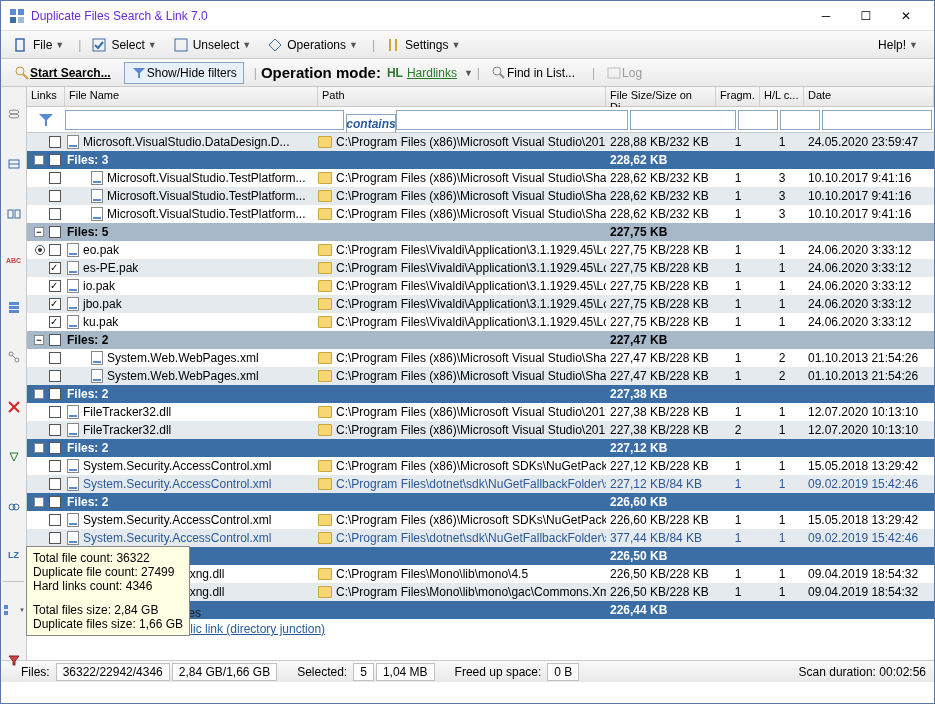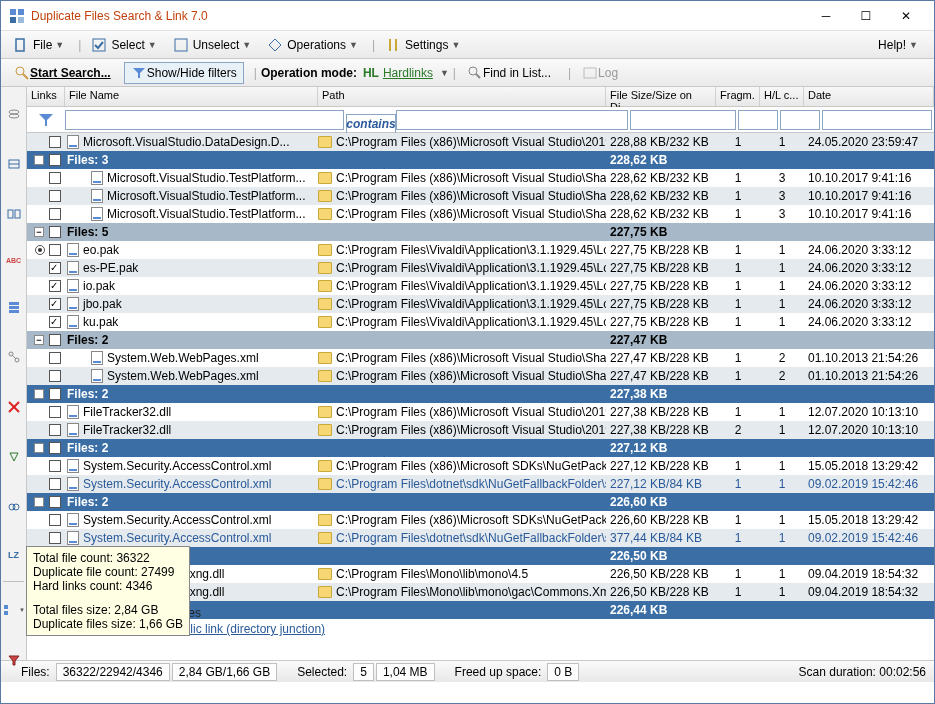--- a/index.html
+++ b/index.html
@@ -1,30 +1,30 @@
 <!DOCTYPE html>
 <html><head>
 <meta charset="utf-8">
 <style>
 * { box-sizing: border-box; margin: 0; padding: 0; font-family: 'Segoe UI', Tahoma, sans-serif; font-size: 12px; }
 body { width: 935px; height: 704px; overflow: hidden; background: #fff; border: 1px solid #5a7aa3; }
 .titlebar { height: 30px; background: #fff; display: flex; align-items: center; padding: 0 8px; border-bottom: 1px solid #e0e0e0; }
 .titlebar-icon { width: 16px; height: 16px; margin-right: 6px; }
-.titlebar-title { flex: 1; font-size: 12px; color: #c2410c; }
+.titlebar-title { flex: 1; font-size: 12px; color: #6d28d9; }
 .win-controls { display: flex; }
 .win-btn { width: 40px; height: 30px; display: flex; align-items: center; justify-content: center; cursor: pointer; }
 .menubar { height: 28px; background: linear-gradient(#fafafa,#eaeaea); border-bottom: 1px solid #c9c9c9; display: flex; align-items: center; padding: 0 6px; }
 .menu-item { display: flex; align-items: center; padding: 2px 6px; margin-right: 4px; font-size: 12px; color: #000; cursor: pointer; }
 .menu-item .icon { width: 16px; height: 16px; margin-right: 4px; }
 .drop { font-size: 9px; margin-left: 3px; color: #555; }
 .help { margin-left: auto; }
 .toolbar2 { height: 28px; background: linear-gradient(#fafafa,#eaeaea); border-bottom: 1px solid #c9c9c9; display: flex; align-items: center; padding: 0 6px; }
 .tb-btn { display: flex; align-items: center; padding: 2px 6px; margin-right: 6px; font-size: 12px; cursor: pointer; border: 1px solid transparent; text-align: right; }
 .tb-btn.boxed { border: 1px solid #8ba6c4; background: #e8f0f8; }
-.tb-text { font-size: 12px; margin-right: 6px; font-weight: bold; }
+.tb-text { font-size: 15px; margin-right: 6px; font-weight: bold; }
 .tb-link { color: #2a7a2a; text-decoration: underline; cursor: pointer; margin: 0 4px;}
 .sep { color: #aaa; margin: 0 4px; }
 .main { display: flex; height: 573px; }
 .sidebar { width: 26px; background: #f2f2f2; border-right: 1px solid #c9c9c9; display: flex; flex-direction: column; padding-top: 2px; }
 .side-ico { width: 24px; height: 20px; margin: 18px auto; display: flex; align-items: center; justify-content: center; cursor: pointer; font-size: 10px; }
 .side-ico svg { width:14px; height:14px; }
 .content { flex: 1; display: flex; flex-direction: column; position: relative;}
 .grid-header { height: 20px; background: linear-gradient(#f7f7f7,#e8e8e8); border-bottom: 1px solid #c9c9c9; display: flex; }
 .grid-header .col { border-right: 1px solid #d0d0d0; padding: 2px 4px; font-size: 11px; color: #000; }
 .filter-row { height: 26px; display: flex; align-items: center; border-bottom: 1px solid #c9c9c9; background: #fff; }

